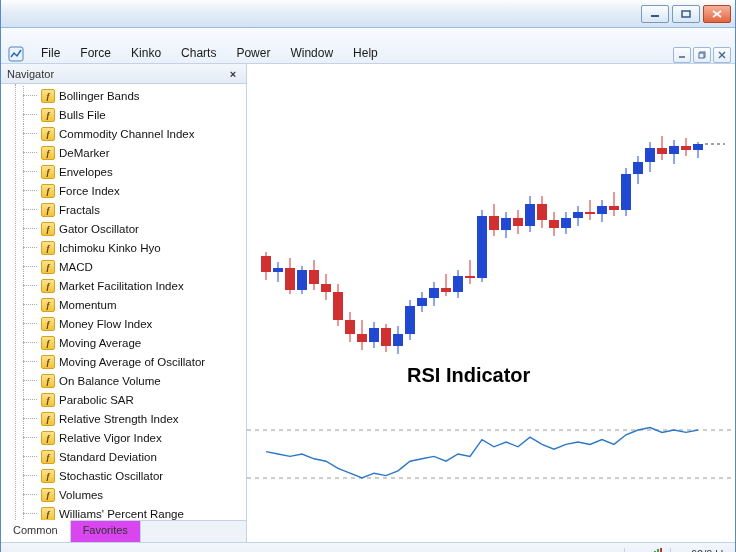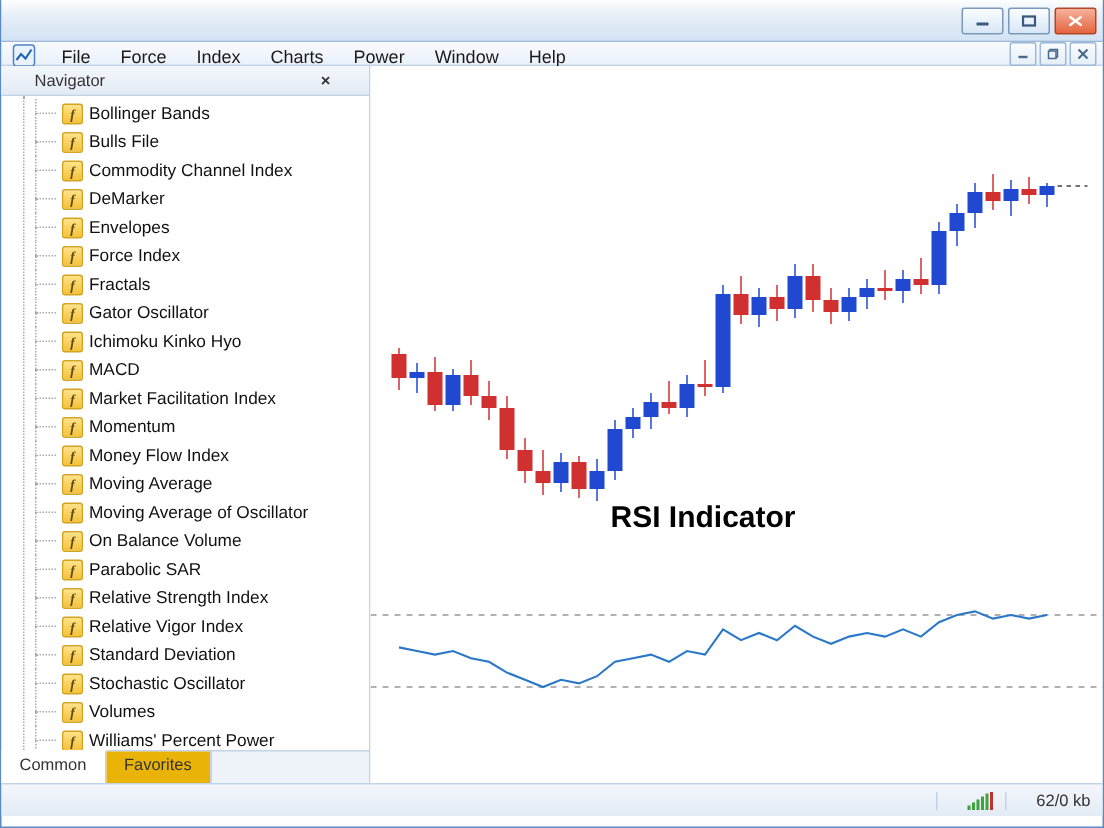--- a/index.html
+++ b/index.html
@@ -5,43 +5,43 @@
 * { margin: 0; padding: 0; box-sizing: border-box; font-family: "Segoe UI", Tahoma, sans-serif; }
 body { width: 736px; height: 552px; background: #fff; overflow: hidden; }
 
 .outer-frame { width: 736px; height: 552px; border: 1px solid #5a8ac6; border-top: none; background: #fff; position: relative; }
 
 .titlebar { height: 28px; background: linear-gradient(#fdfefe, #e6eef7 40%, #d3e3f4); display: flex; align-items: center; justify-content: flex-end; padding-right: 4px; border-bottom: 1px solid #9db8d8; }
 .titlebar-btns { display: flex; gap: 3px; }
 .tbtn { width: 28px; height: 18px; border: 1px solid #7a99bb; border-radius: 2px; background: linear-gradient(#fafdff,#d8e7f6); display: flex; align-items: center; justify-content: center; font-size: 10px; color: #3a5a7d; cursor: pointer; }
 .tbtn.close { background: linear-gradient(#f6b19b,#e4653f); border-color: #b34626; color: #fff; font-weight: bold; }
 
-.menubar { height: 16px; background: linear-gradient(#f8fbff,#eaf1fa); border-bottom: 1px solid #c3d3e7; display: flex; align-items: flex-start; padding-left: 4px; gap: 0; }
+.menubar { height: 36px; background: linear-gradient(#f8fbff,#eaf1fa); border-bottom: 1px solid #c3d3e7; display: flex; align-items: flex-end; padding-left: 4px; gap: 0; }
 .app-icon { width: 18px; height: 18px; margin: 0 6px 0 2px; display: flex; align-items: center; justify-content: center; }
 .menuitem { font-size: 12px; color: #1a1a1a; padding: 3px 10px; cursor: pointer; }
 .mdi-btns { margin-left: auto; display: flex; gap: 2px; padding-right: 4px; }
 .mdi-btn { width: 18px; height: 16px; border: 1px solid #9db8d8; background: linear-gradient(#fafdff,#e5eef8); border-radius: 2px; display: flex; align-items: center; justify-content: center; font-size: 9px; color: #4a6a8d; cursor: pointer; }
 
 .workspace { display: flex; height: calc(552px - 28px - 24px - 22px); }
 
 .navigator { width: 246px; border-right: 1px solid #c3d3e7; display: flex; flex-direction: column; background: #fff; }
-.nav-header { height: 20px; background: linear-gradient(#f3f7fc,#e3ebf5); border-bottom: 1px solid #c3d3e7; display: flex; align-items: center; padding: 0 22px; font-size: 11px; color: #333; justify-content: space-between; }
+.nav-header { height: 20px; background: linear-gradient(#f3f7fc,#e3ebf5); border-bottom: 1px solid #c3d3e7; display: flex; align-items: center; padding: 0 6px; font-size: 11px; color: #333; justify-content: space-between; }
 .nav-close { width: 14px; height: 14px; display: flex; align-items: center; justify-content: center; font-size: 11px; font-weight: bold; color: #333; cursor: pointer; border: 1px solid transparent; }
 
 .nav-body { flex: 1; overflow: hidden; position: relative; }
 .nav-scroll { position: absolute; inset: 0; overflow-y: auto; }
 .tree { padding: 2px 0 2px 0; }
 .tree-item { display: flex; align-items: center; height: 19px; padding-left: 40px; font-size: 11.5px; color: #111; white-space: nowrap; overflow: hidden; cursor: pointer; position: relative; }
 .tree-item::before { content: ""; position: absolute; left: 22px; top: 0; bottom: 0; border-left: 1px dotted #aaa; }
 .tree-item::after { content: ""; position: absolute; left: 22px; top: 9px; width: 14px; border-top: 1px dotted #aaa; }
 .script-icon { width: 14px; height: 14px; margin-right: 4px; flex-shrink: 0; background: linear-gradient(#ffe28a,#f5c23a); border: 1px solid #d2a420; border-radius: 2px; display: flex; align-items: center; justify-content: center; font-size: 9px; font-style: italic; font-family: Georgia, serif; color: #594a10; font-weight: bold; }
 .tree-root-line { position: absolute; left: 14px; top: 0; bottom: 0; border-left: 1px dotted #aaa; }
 
 .nav-tabs { height: 22px; border-top: 1px solid #c3d3e7; display: flex; background: #eef3f9; }
-.nav-tab { font-size: 11px; color: #333; padding: 3px 12px; border-right: 1px solid #c3d3e7; background: #eab308; cursor: pointer; }
+.nav-tab { font-size: 11px; color: #333; padding: 3px 12px; border-right: 1px solid #c3d3e7; background: #d946ef; cursor: pointer; }
 .nav-tab.active { background: #fff; border-top: 1px solid #fff; margin-top: -1px; }
 
 .chart-area { flex: 1; position: relative; background: #fff; overflow: hidden; }
 
 .statusbar { height: 22px; border-top: 1px solid #c3d3e7; background: linear-gradient(#f3f7fc,#e3ebf5); display: flex; align-items: center; justify-content: flex-end; padding: 0 8px; gap: 8px; font-size: 11px; color: #333; }
 .conn-bars { display: flex; align-items: flex-end; gap: 1px; height: 12px; }
 .conn-bars span { width: 2px; background: #3fa23f; }
 .conn-bars span:nth-child(1){height:3px} .conn-bars span:nth-child(2){height:5px}
 .conn-bars span:nth-child(3){height:7px} .conn-bars span:nth-child(4){height:9px}
 .conn-bars span:nth-child(5){height:11px} .conn-bars span:nth-child(6){height:12px; background:#c23131}
@@ -83,21 +83,21 @@
   <div class="menubar">
     <div class="app-icon">
       <svg width="18" height="18">
           <rect x="2" y="2" width="14" height="14" rx="2" fill="#eaf3fc" stroke="#4f83c4"></rect>
           <polyline points="4,12 7,8 10,11 14,5" fill="none" stroke="#2064b4" stroke-width="1.4"></polyline>
         </svg>
     </div>
     <div id="menu-container" style="display: flex;">
         <div class="menuitem">File</div>
         <div class="menuitem">Force</div>
-        <div class="menuitem">Index</div>
+        <div class="menuitem">Kinko</div>
         <div class="menuitem">Charts</div>
         <div class="menuitem">Power</div>
         <div class="menuitem">Window</div>
         <div class="menuitem">Help</div>
       </div>
     <div class="mdi-btns">
       <div class="mdi-btn">
           <svg width="8" height="8">
             <line x1="1" y1="6" x2="7" y2="6" stroke="#4a6a8d" stroke-width="1.6"></line>
           </svg>
@@ -211,21 +211,21 @@
               <div class="tree-item">
                 <span class="script-icon">f</span>
                 <span>Stochastic Oscillator</span>
               </div>
               <div class="tree-item">
                 <span class="script-icon">f</span>
                 <span>Volumes</span>
               </div>
               <div class="tree-item">
                 <span class="script-icon">f</span>
-                <span>Williams' Percent Power</span>
+                <span>Williams' Percent Range</span>
               </div>
             </div>
         </div>
       </div>
       <div class="nav-tabs" id="nav-tabs">
           <div class="nav-tab active">Common</div>
           <div class="nav-tab">Favorites</div>
         </div>
     </div>
 
@@ -303,21 +303,21 @@
           <rect x="422" y="82" width="10" height="8" fill="#2048d0"></rect>
           <line x1="439" y1="74" x2="439" y2="92" stroke="#d03030" stroke-width="1"></line>
           <rect x="434" y="82" width="10" height="4" fill="#d03030"></rect>
           <line x1="451" y1="78" x2="451" y2="94" stroke="#2048d0" stroke-width="1"></line>
           <rect x="446" y="80" width="10" height="6" fill="#2048d0"></rect>
           <line x1="458" y1="80" x2="478" y2="80" stroke="#444" stroke-dasharray="3 3"></line>
           <line x1="0" y1="366" x2="490" y2="366" stroke="#999" stroke-dasharray="4 4"></line>
           <line x1="0" y1="414" x2="490" y2="414" stroke="#999" stroke-dasharray="4 4"></line>
           <path d="M19 387.6 L31 390 L43 392.4 L55 390 L67 394.8 L79 397.2 L91 404.4 L103 409.2 L115 414 L127 409.2 L139 411.6 L151 406.8 L163 397.2 L175 394.8 L187 392.4 L199 397.2 L211 390 L223 392.4 L235 375.6 L247 382.8 L259 378 L271 382.8 L283 373.2 L295 380.4 L307 385.2 L319 380.4 L331 378 L343 380.4 L355 375.6 L367 380.4 L379 370.8 L391 366 L403 363.6 L415 368.4 L427 366 L439 368.4 L451 366" fill="none" stroke="#2a78c8" stroke-width="1.4"></path>
         </svg>
-      <div class="annotation" style="left:160px; top:290px;">RSI Indicator</div>
+      <div class="annotation" style="left:160px; top:300px;">RSI Indicator</div>
     </div>
 
   </div>
 
   <div class="statusbar">
     <div class="conn-bars status-cell">
       <span></span>
         <span></span>
         <span></span>
         <span></span>

